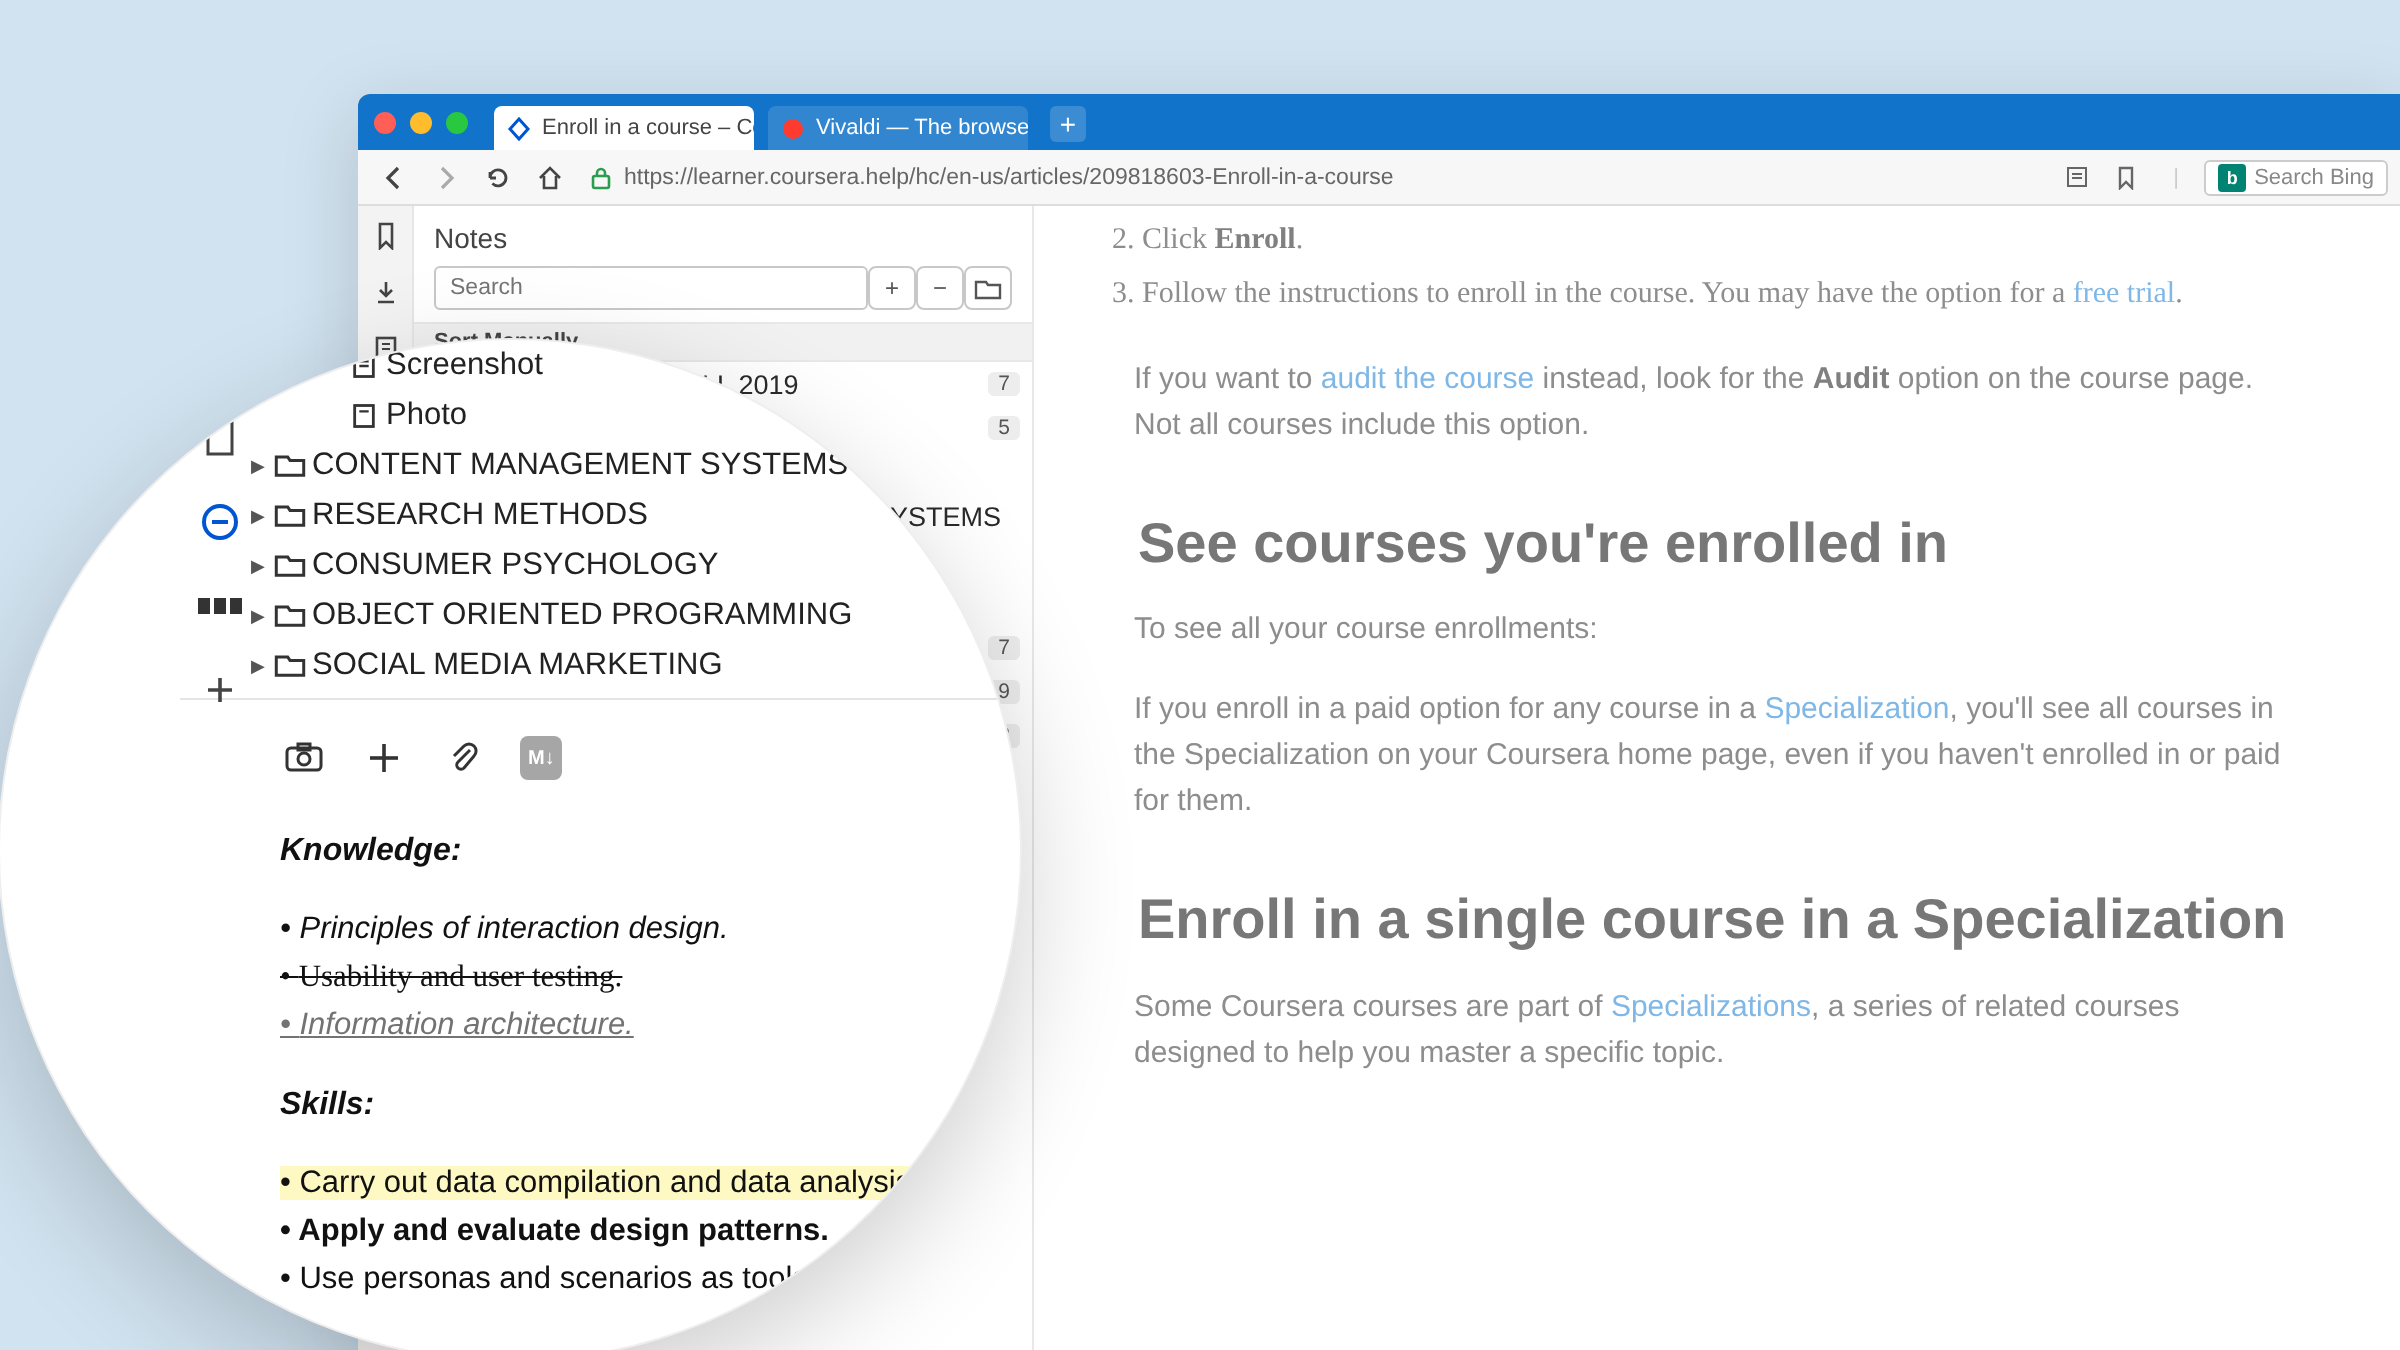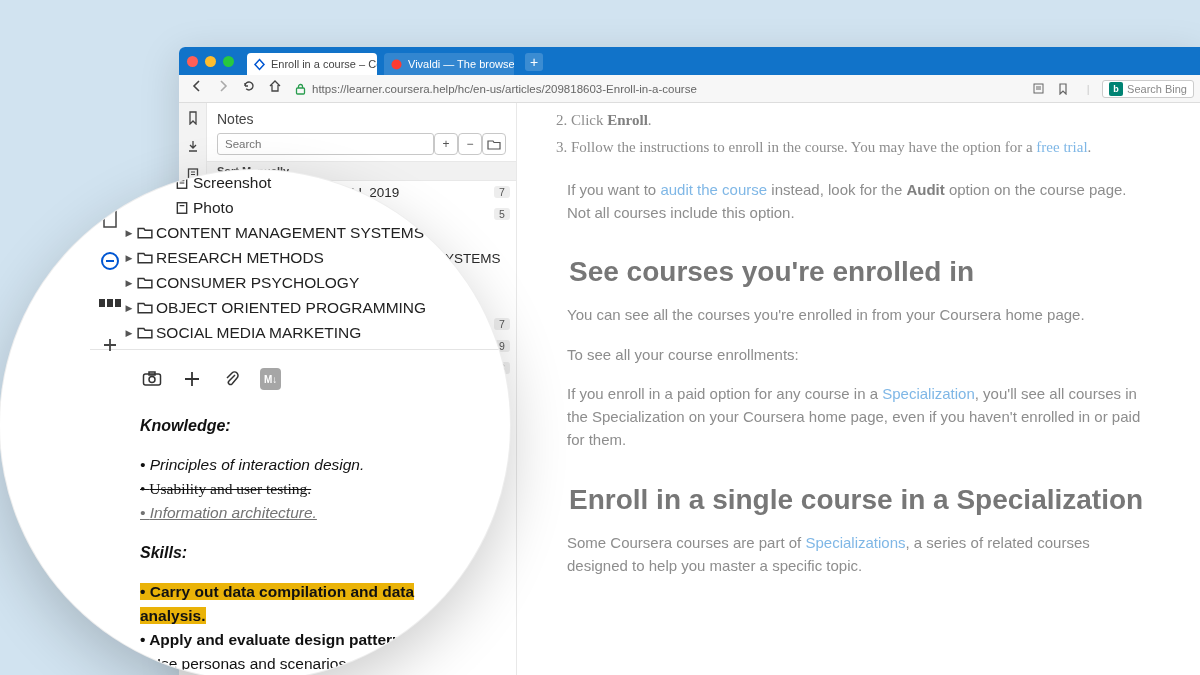--- a/index.html
+++ b/index.html
@@ -9,21 +9,21 @@
 .traffic-lights { display: flex; gap: 7px; margin-right: 6px; }
 .traffic-light { width: 11px; height: 11px; border-radius: 50%; }
 .t-red { background: #ff5f57; }
 .t-yellow { background: #ffbd2e; }
 .t-green { background: #28c840; }
 .tab { display: flex; align-items: center; background: #fff; height: 22px; border-radius: 4px 4px 0 0; padding: 0 10px 0 6px; font-size: 11px; color: #444; gap: 5px; max-width: 130px; overflow: hidden; white-space: nowrap; margin-top: 6px; }
 .tab.inactive { background: rgba(255,255,255,0.14); color: #fff; }
 .tab-favicon { width: 13px; height: 13px; flex-shrink: 0; display: flex; align-items: center; justify-content: center; font-size: 11px; }
 .tab.inactive .tab-favicon svg circle { fill: #ff3b30; }
 .new-tab-btn { width: 18px; height: 18px; background: rgba(255,255,255,0.18); border-radius: 3px; display: flex; align-items: center; justify-content: center; color: #fff; font-size: 14px; margin-top: 2px; margin-left: 4px; }
-.addr-bar { height: 28px; background: #f7f7f7; border-bottom: 1px solid #ddd; display: flex; padding: 0 6px; gap: 2px; }
+.addr-bar { height: 28px; background: #f7f7f7; border-bottom: 1px solid #ddd; display: flex; align-items: center; padding: 0 6px; gap: 2px; }
 .nav-btn { width: 24px; height: 22px; display: flex; align-items: center; justify-content: center; color: #555; border-radius: 3px; }
 .addr-input { flex: 1; display: flex; align-items: center; gap: 6px; padding: 0 6px; font-size: 11.5px; color: #666; }
 .lock-icon { color: #2a9d4f; }
 .addr-right { display: flex; align-items: center; gap: 3px; }
 .addr-icon { width: 22px; height: 20px; display: flex; align-items: center; justify-content: center; color: #666; font-size: 11px; }
 .search-chip { display: flex; align-items: center; gap: 4px; background: #fff; border: 1px solid #ccc; border-radius: 3px; padding: 1px 6px; font-size: 11px; color: #888; }
 .bing-ico { width: 14px; height: 14px; background: #008373; color: #fff; font-size: 9px; font-weight: bold; display: flex; align-items: center; justify-content: center; border-radius: 2px; }
 
 .content-row { display: flex; height: calc(100% - 56px); }
 .panel-rail { width: 28px; background: #f3f3f3; border-right: 1px solid #e6e6e6; display: flex; flex-direction: column; align-items: center; padding-top: 6px; gap: 10px; }
@@ -55,21 +55,21 @@
 .mag-rail-ico { width: 22px; height: 22px; display: flex; align-items: center; justify-content: center; color: #444; }
 .mag-tree { font-size: 15.5px; color: #222; }
 .mag-tree .tree-row { height: 25px; padding-left: 34px; }
 .mag-toolbar { display: flex; gap: 16px; padding: 18px 0 10px 50px; align-items: center; }
 .mag-tool { width: 24px; height: 22px; display: flex; align-items: center; justify-content: center; color: #333; }
 .mag-tool.active { background: #a6a6a6; border-radius: 4px; color: #fff; padding: 0 4px; width: auto; font-size: 10px; font-weight: bold; }
 .mag-note { padding: 14px 30px 20px 50px; font-size: 15.5px; line-height: 1.55; color: #111; }
 .mag-note h3 { font-size: 16px; margin-bottom: 14px; font-style: italic; }
 .strike { text-decoration: line-through; font-family: Liberation Serif, serif; }
 .linklike { color: #737373; text-decoration: underline; font-style: italic; }
-.hl { background: #eab308; font-weight: bold; }
+.hl { background: #fef9c3; font-weight: normal; }
 .mag-note ul { list-style: none; }
 .divider { border-top: 1px solid #e4e4e4; margin: 4px 0 0 0; }
 
 svg { display: block; }
 </style>
 </head>
 <body>
 
 <div class="browser-window">
 
@@ -262,21 +262,20 @@
       </div>
     </div>
 
     <div class="main-content">
       <ol start="2">
         <li><span>Click </span><strong>Enroll</strong><span>.</span></li>
         <li><span>Follow the instructions to enroll in the course. You may have the option for a </span><a href="#">free trial</a><span>.</span></li>
       </ol>
       <p><span>If you want to </span><a href="#">audit the course</a><span> instead, look for the </span><strong>Audit</strong><span> option on the course page. Not all courses include this option.</span></p>
       <h2>See courses you're enrolled in</h2>
-      <p>You can see all the courses you're enrolled in from your Coursera home page.</p>
       <p>To see all your course enrollments:</p>
       <p><span>If you enroll in a paid option for any course in a </span><a href="#">Specialization</a><span>, you'll see all courses in the Specialization on your Coursera home page, even if you haven't enrolled in or paid for them.</span></p>
       <h2>Enroll in a single course in a Specialization</h2>
       <p><span>Some Coursera courses are part of </span><a href="#">Specializations</a><span>, a series of related courses designed to help you master a specific topic.</span></p>
       <p></p>
     </div>
   </div>
 </div>
 
 <div class="magnifier">

